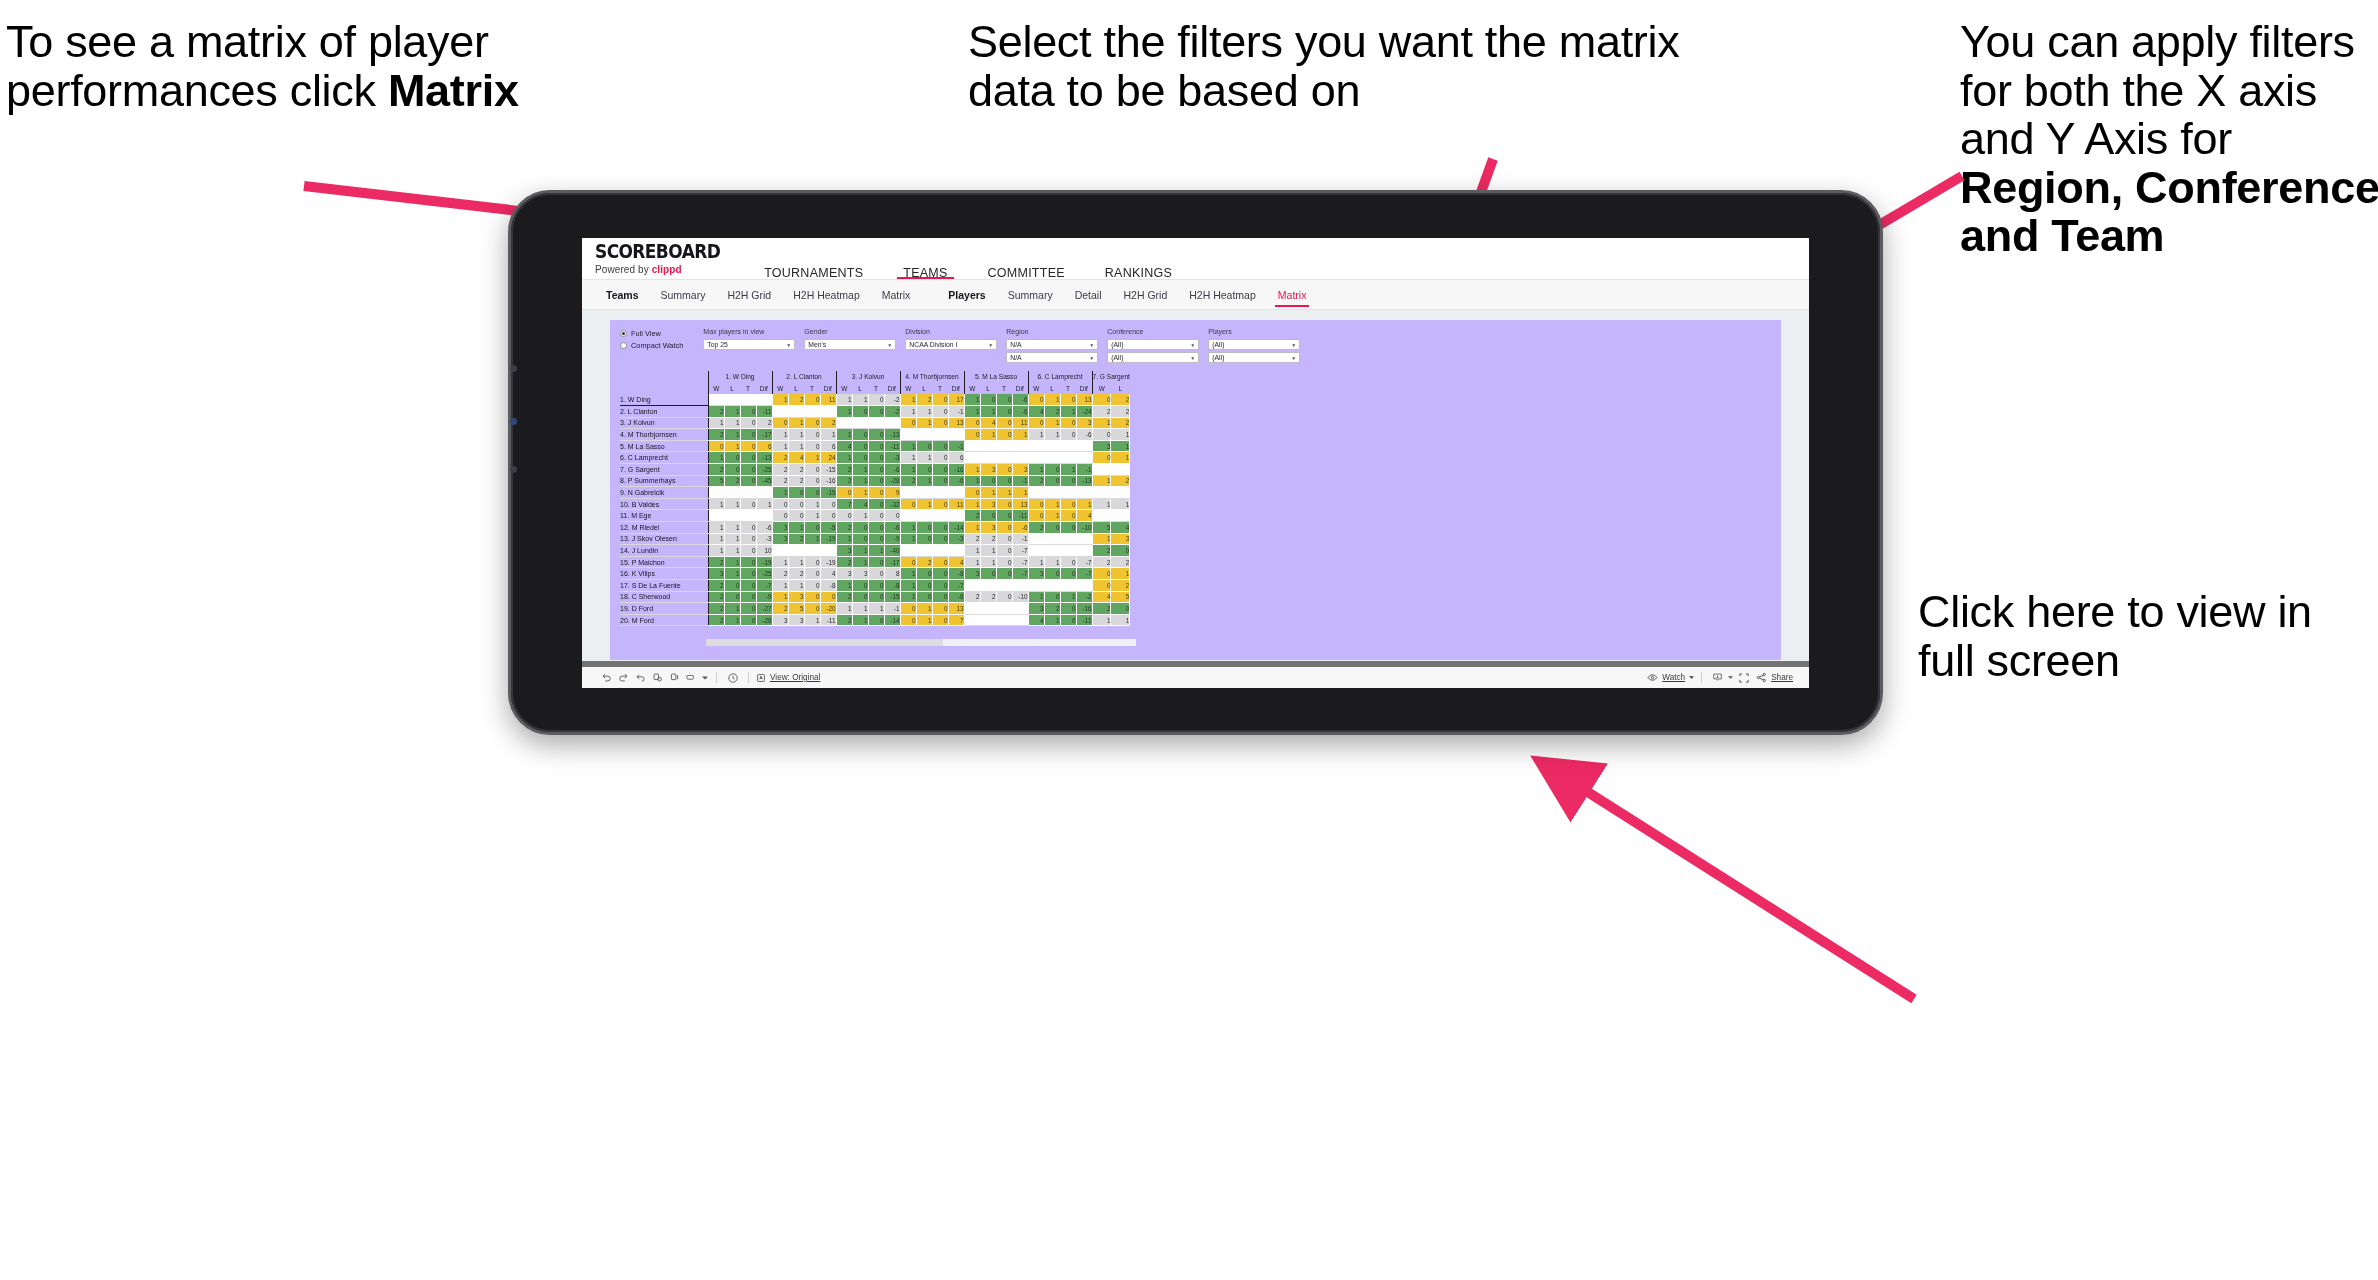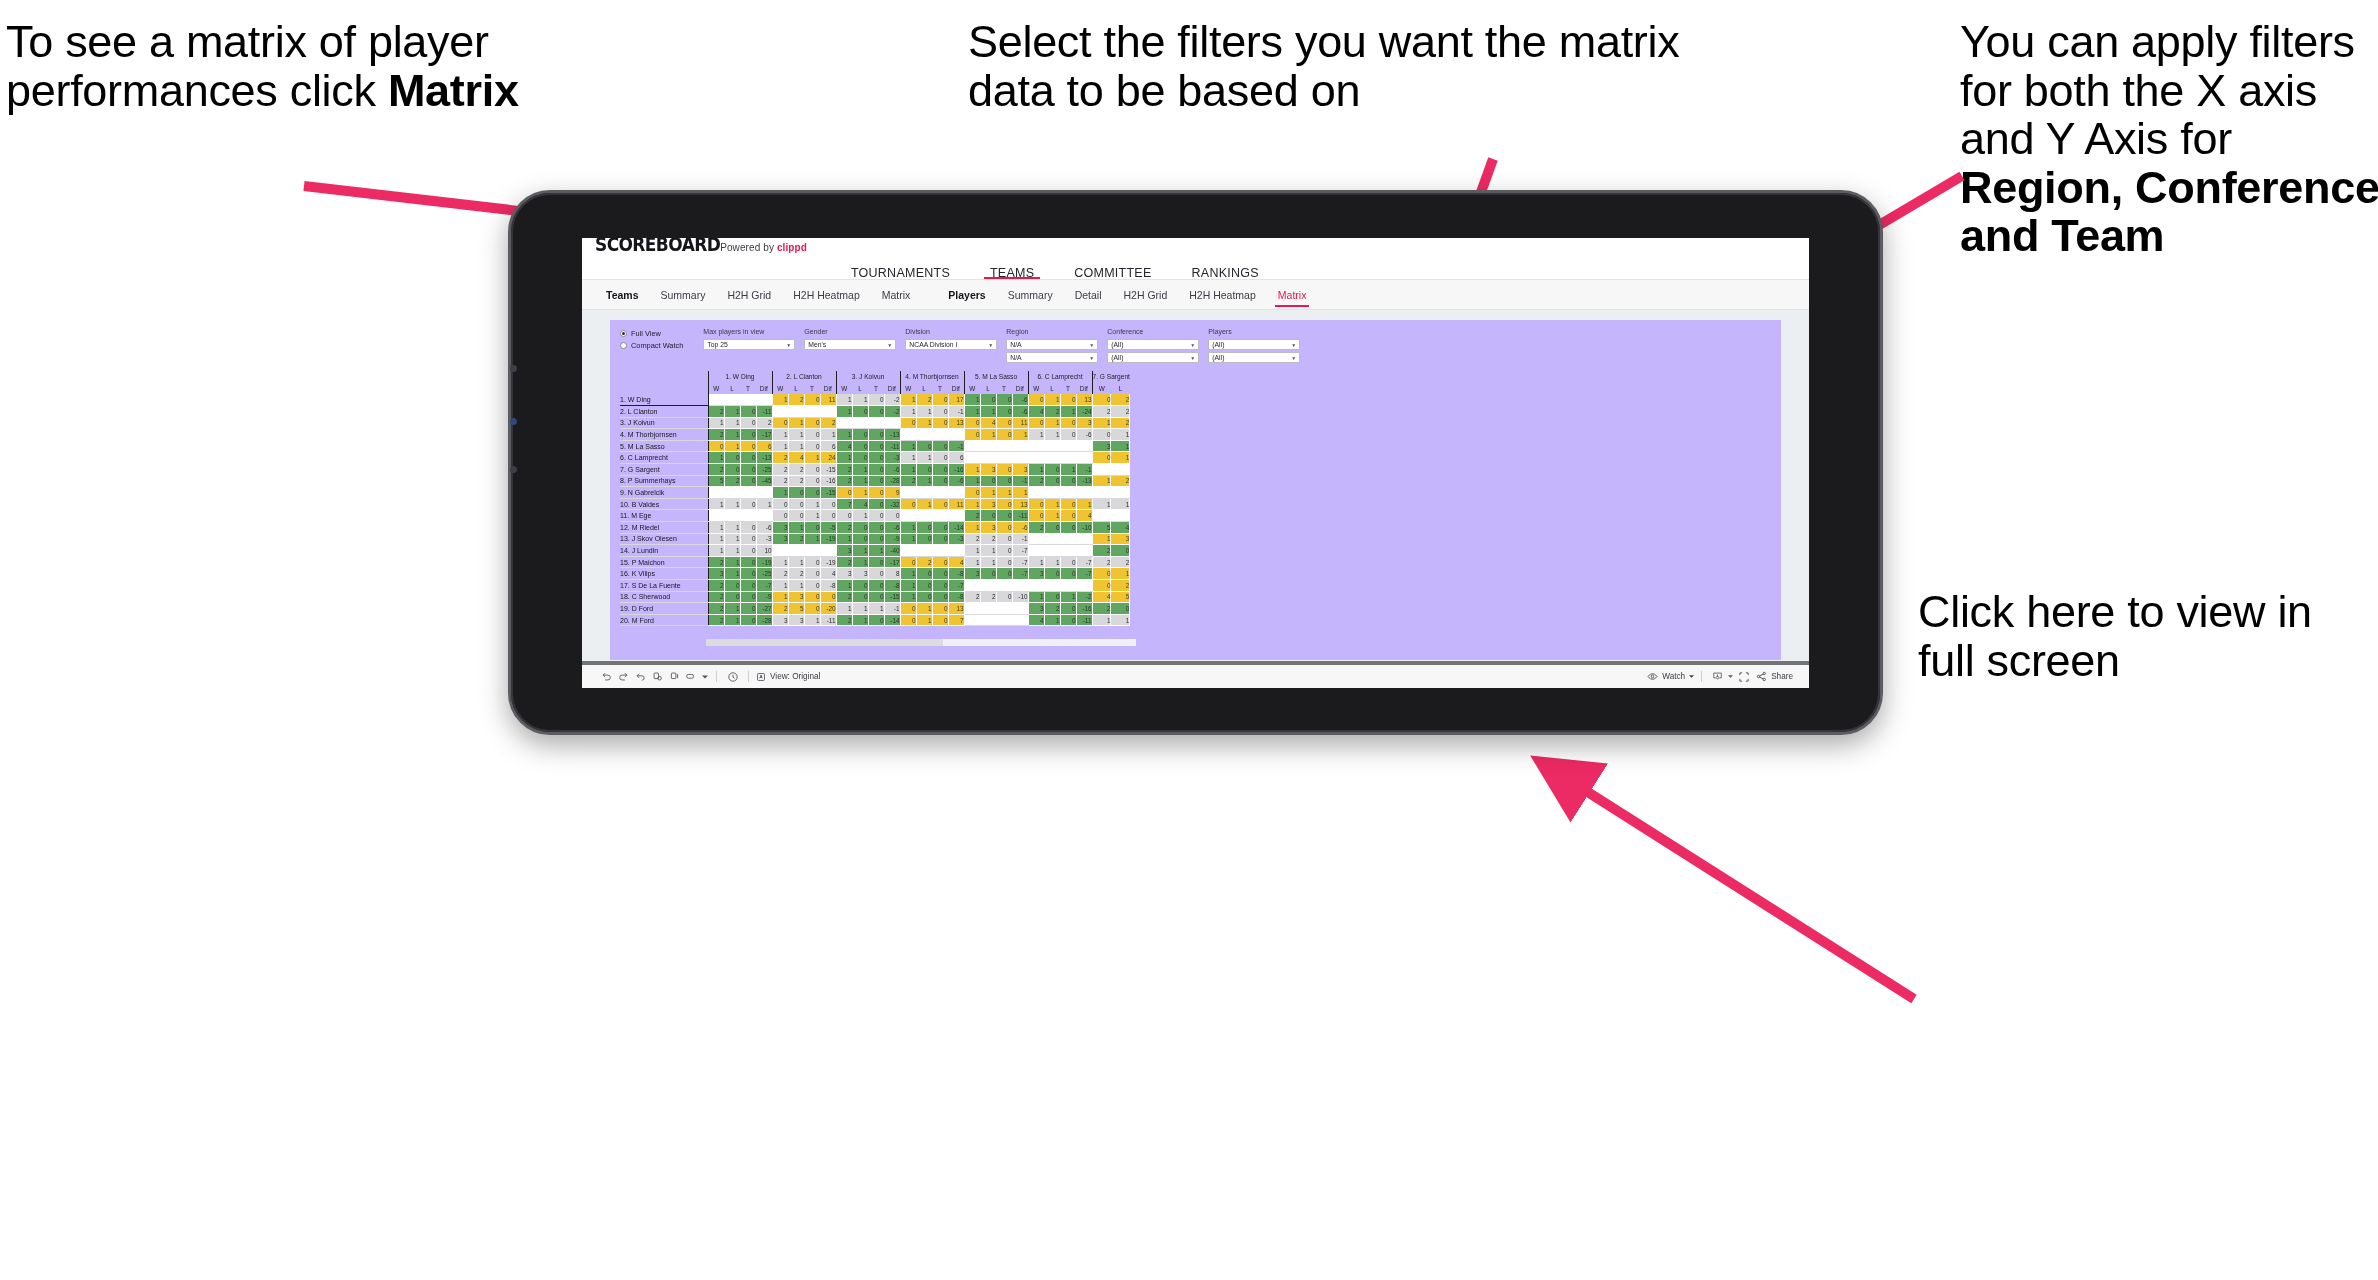--- a/index.html
+++ b/index.html
@@ -55,21 +55,21 @@
     width: 1227px; height: 450px;
     background: #ffffff;
     overflow: hidden;
   }
 
   
   #app-topbar {
     height: 42px; background: #fff; border-bottom: 1px solid #e4e4e7;
     display: flex; align-items: stretch; padding-left: 13px;
   }
-  #logo-wrap { display: flex; flex-direction: row; justify-content: center; padding-right: 24px; }
+  #logo-wrap { display: flex; flex-direction: column; justify-content: center; padding-right: 24px; }
   #logo-main {
     font-family: "DejaVu Sans", sans-serif;
     font-weight: bold; font-size: 17px; letter-spacing: -0.6px;
     color: #15151b; line-height: 1;
     transform: scaleY(1.12);
   }
   #logo-sub { font-size: 10px; color: #3a3a42; margin-top: 4px; letter-spacing: .1px; }
   #logo-sub .brand { color: #e8174e; font-weight: bold; }
   .topnav {
     display: flex; align-items: center; gap: 0; margin-top: 28px;
@@ -167,23 +167,23 @@
 
   #hscroll {
     position: absolute; left: 96px; bottom: 14px;
     width: 430px; height: 7px; background: #f0f0f2;
   }
   #hscroll-thumb { width: 237px; height: 7px; background: #dcdcdf; }
 
   
   #wb-toolbar {
     position: absolute; left: 0; right: 0; bottom: 0; height: 27px;
-    background: #f7f7f8; border-top: 4px solid #737373;
+    background: #f7f7f8; border-top: 6px solid #737373;
     display: flex; align-items: center; padding: 4px 16px;
-    font-size: 8.2px; color: #3a3a42;
+    font-size: 8.2px; color: #3a3a42; text-decoration: underline;
   }
   .tb-icon {
     width: 17px; height: 17px; display: flex; align-items: center;
     justify-content: center; color: #55555d;
   }
   .tb-sep { width: 1px; height: 11px; background: #cdcdd2; margin: 0 7px; }
   .tb-text { display: flex; align-items: center; gap: 4px; white-space: nowrap; }
   .spacer { flex: 1; }
 </style>
 </head>

